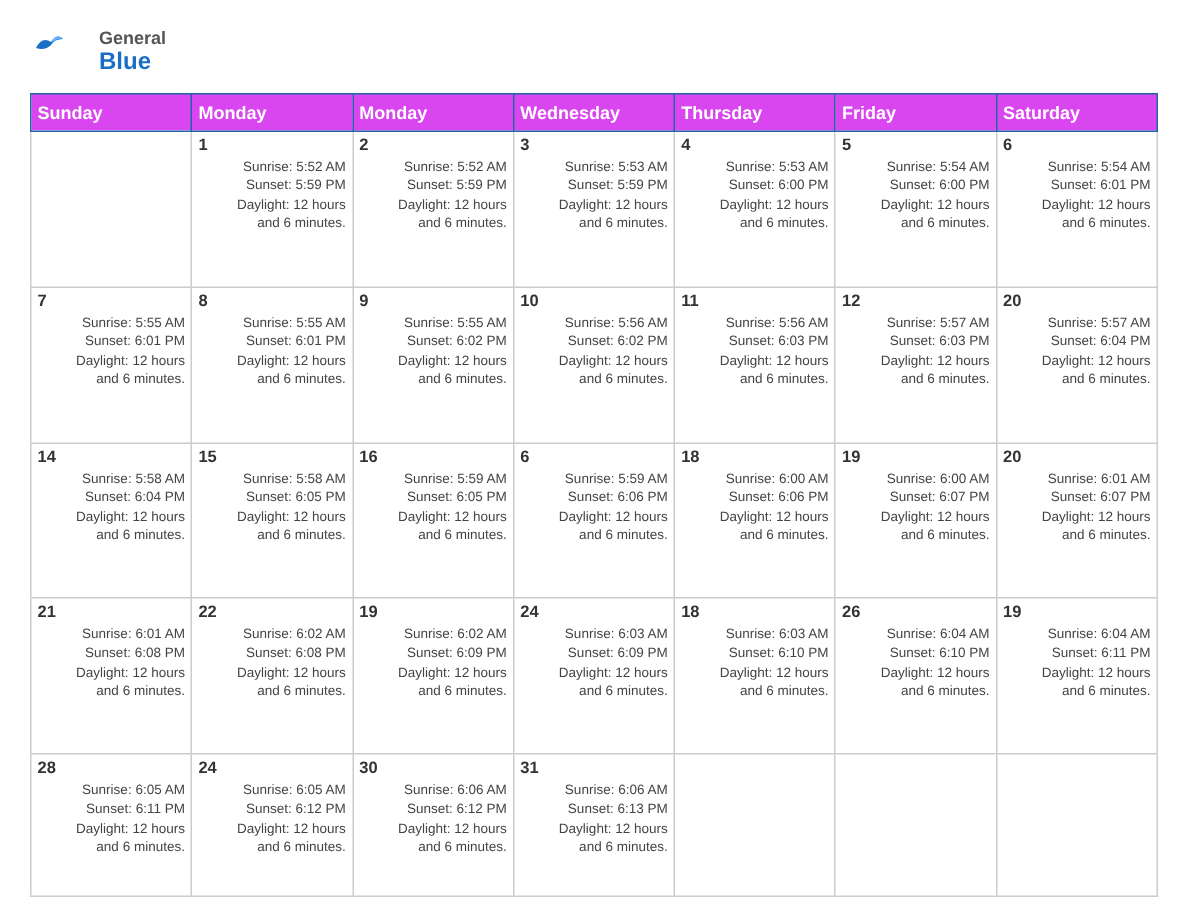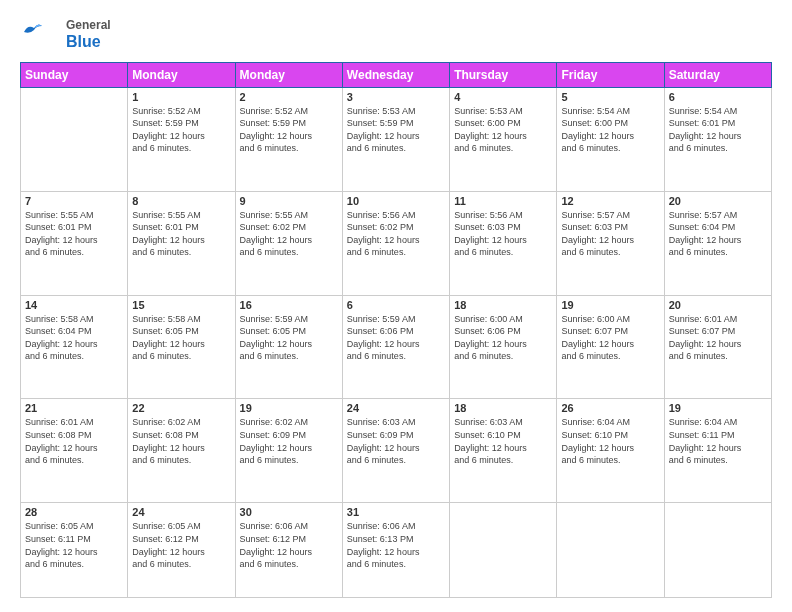--- a/index.html
+++ b/index.html
@@ -68,20 +68,21 @@
     .day-number {
       font-weight: bold;
       font-size: 11px;
       margin-bottom: 2px;
       display: block;
     }
     .day-info {
       font-size: 9px;
       color: #444;
       line-height: 1.4;
+      text-align: right;
     }
     .empty-cell {
       background: #fff;
     }
     tr:last-child td {
       height: 80px;
     }
   </style>
 </head>
 <body>

